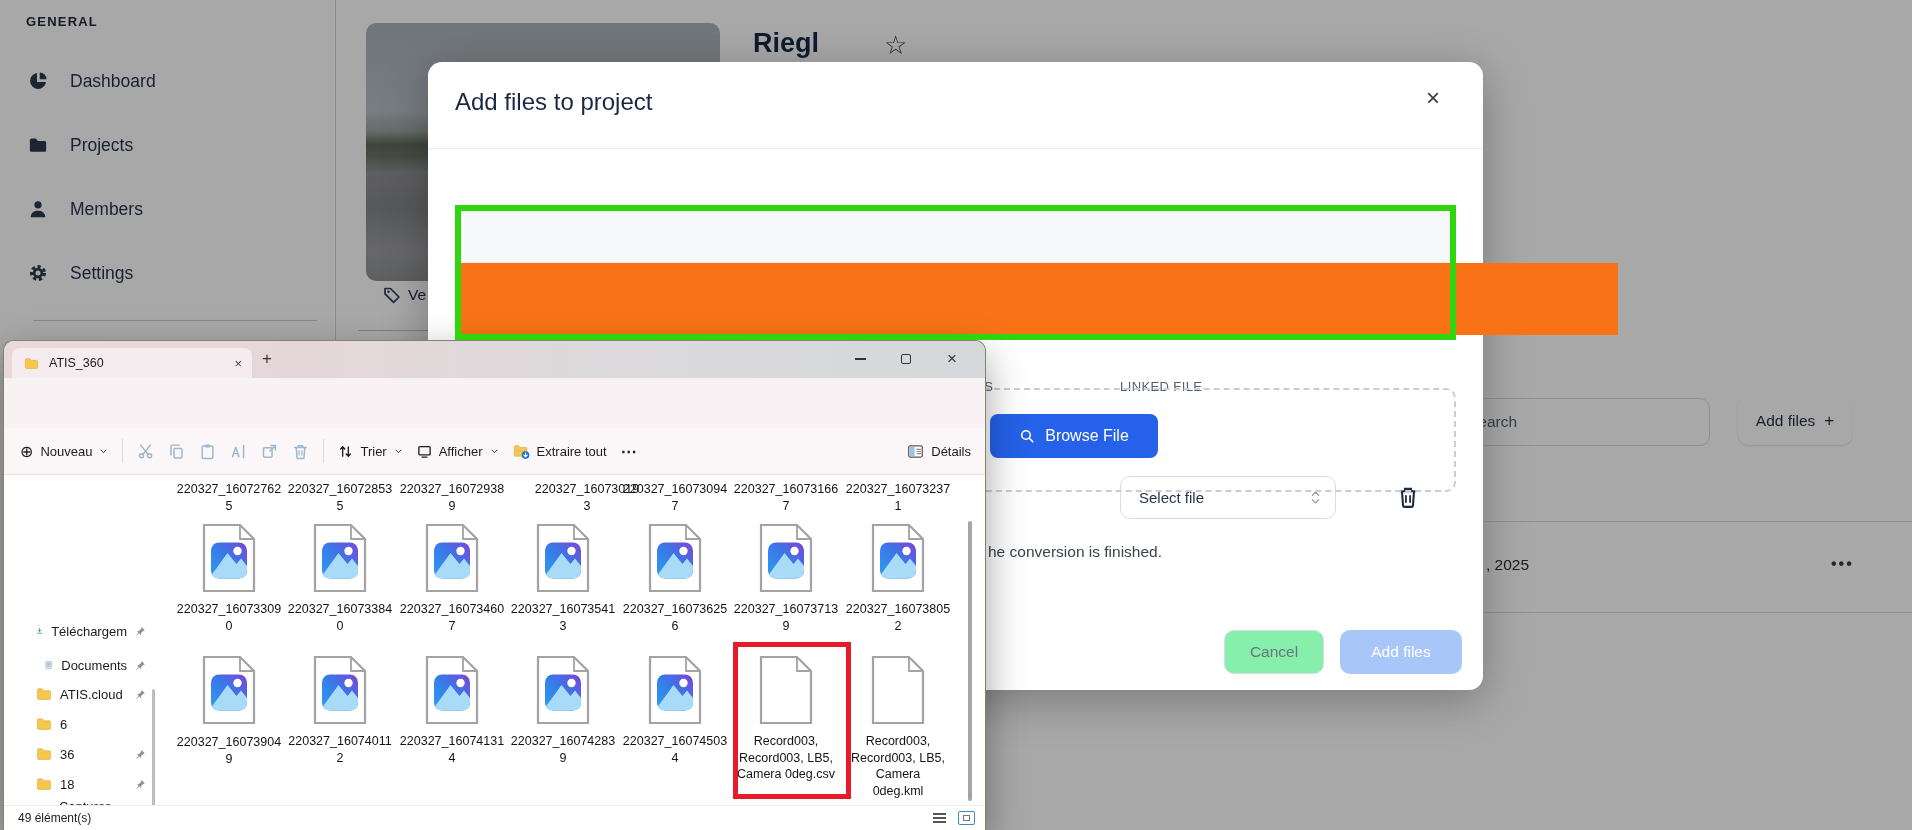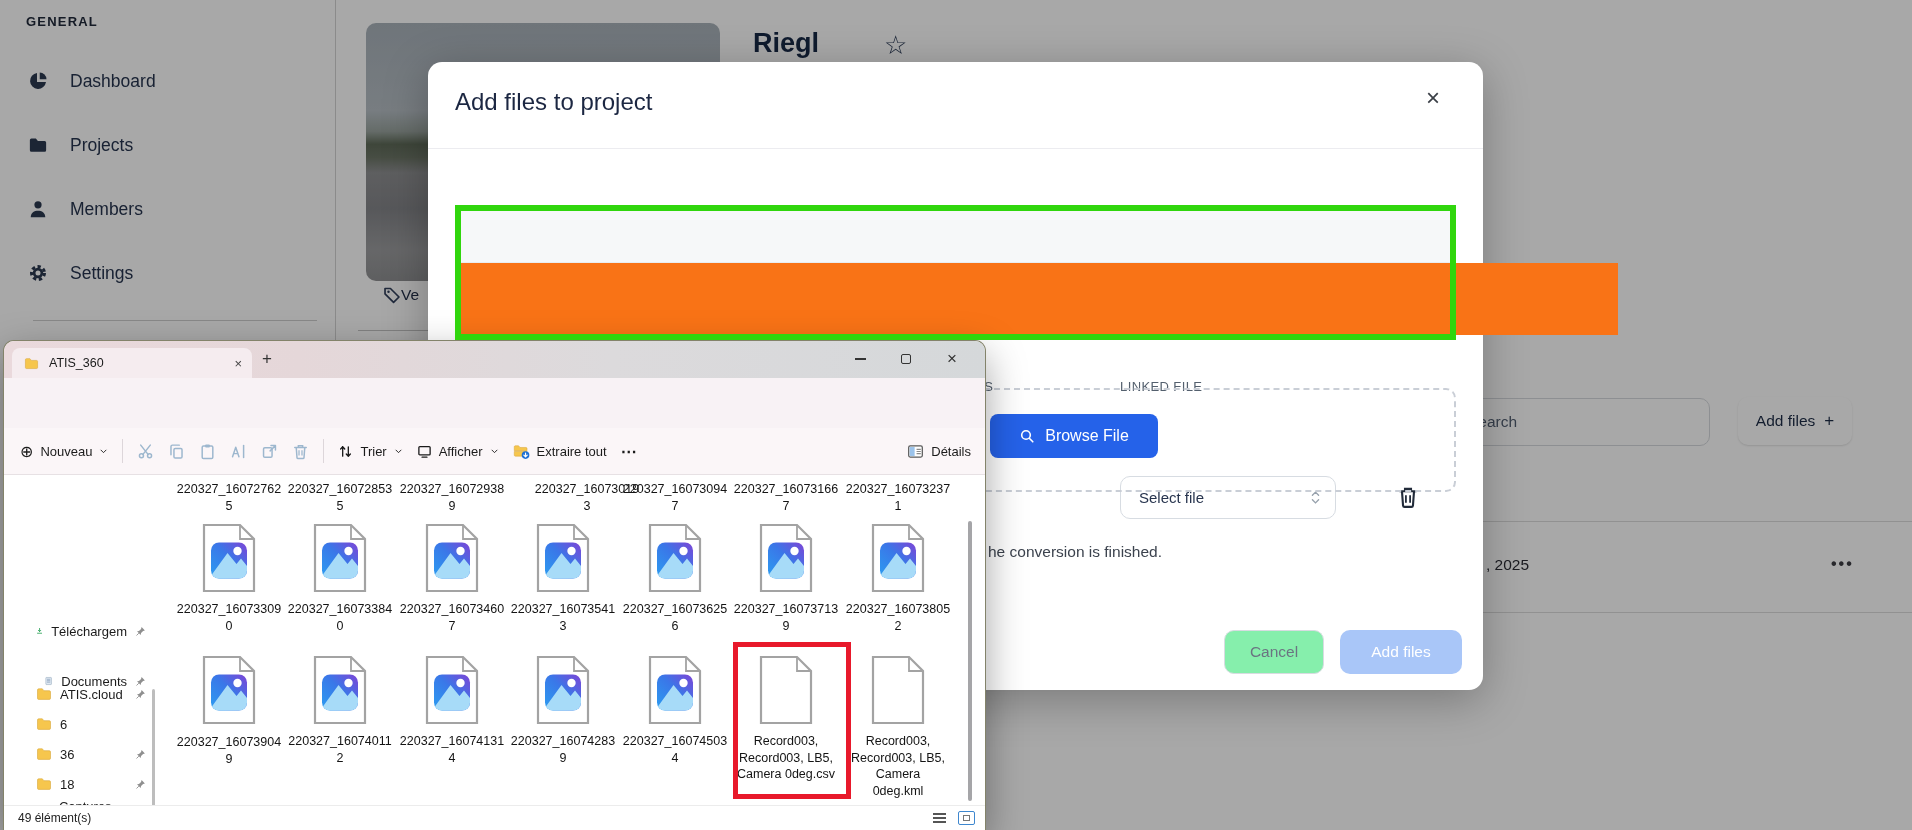--- a/index.html
+++ b/index.html
@@ -10,21 +10,21 @@
   
   .sidebar{position:absolute;left:0;top:0;width:336px;height:830px;background:#fff;border-right:1px solid #d4d4d4;}
   .side-section{position:absolute;left:26px;top:14px;font-size:13px;font-weight:bold;letter-spacing:1.2px;color:#20293a;}
   .side-item{position:absolute;left:28px;height:30px;display:flex;align-items:center;gap:22px;color:#27354f;cursor:pointer;}
   .side-item .lbl{font-size:17.5px;font-weight:500;}
   .side-div{position:absolute;left:33px;top:320px;width:284px;height:1px;background:#cfcfcf;}
   .photo{position:absolute;left:366px;top:23px;width:354px;height:258px;border-radius:10px;
     background:linear-gradient(180deg,#a9b2ba 0%,#b6bec4 34%,#9aa49f 42%,#5f6b59 47%,#6c7566 52%,#8f9092 58%,#85868a 72%,#9c9d9f 88%,#8f9092 100%);}
   .proj-title{position:absolute;left:753px;top:28px;font-size:27px;font-weight:bold;color:#182947;}
   .star{position:absolute;left:884px;top:30px;font-size:26px;color:#2e3e59;}
-  .tag-row{position:absolute;left:383px;top:286px;display:flex;align-items:flex-end;color:#23304a;}
+  .tag-row{position:absolute;left:383px;top:286px;display:flex;align-items:flex-end;gap:7px;color:#23304a;}
   .tag-row .lbl{font-size:15.5px;}
   .hdiv2{position:absolute;left:358px;top:330px;width:70px;height:1px;background:#c6c6c6;}
   .bg-search{position:absolute;left:1450px;top:398px;width:260px;height:48px;background:#fff;border:1px solid #d7dade;border-radius:10px;
     display:flex;align-items:center;padding-left:17px;font-size:15.5px;color:#525f72;}
   .bg-addfiles{position:absolute;left:1738px;top:397px;width:114px;height:48px;background:#fff;border-radius:10px;
     display:flex;align-items:center;justify-content:center;gap:9px;font-size:15.5px;color:#1d2c46;box-shadow:0 1px 2px rgba(0,0,0,.12);cursor:pointer;}
   .row-line{position:absolute;height:1px;background:#dcdcdc;left:1483px;width:429px;}
   .bg-date{position:absolute;left:1486px;top:556px;font-size:15.5px;color:#2c2d35;}
   .bg-dots{position:absolute;left:1831px;top:555px;font-size:16px;letter-spacing:2px;color:#3d3d44;font-weight:bold;cursor:pointer;}
   .dim{position:absolute;inset:0;background:rgba(0,0,0,.34);z-index:50;}
@@ -468,21 +468,21 @@
             <svg width="16" height="16" viewBox="0 0 16 16">
               <use href="#i-download"></use>
             </svg>
             <span>Téléchargem</span>
             <span class="pin">
               <svg width="11" height="11" viewBox="0 0 16 16">
                 <use href="#i-pin"></use>
               </svg>
             </span>
           </div>
-          <div class="nav-item" style="top: 192px; padding-left: 40px;">
+          <div class="nav-item" style="top: 176px; padding-left: 40px;">
             <svg width="16" height="16" viewBox="0 0 16 16">
               <use href="#i-doc"></use>
             </svg>
             <span>Documents</span>
             <span class="pin">
               <svg width="11" height="11" viewBox="0 0 16 16">
                 <use href="#i-pin"></use>
               </svg>
             </span>
           </div>

